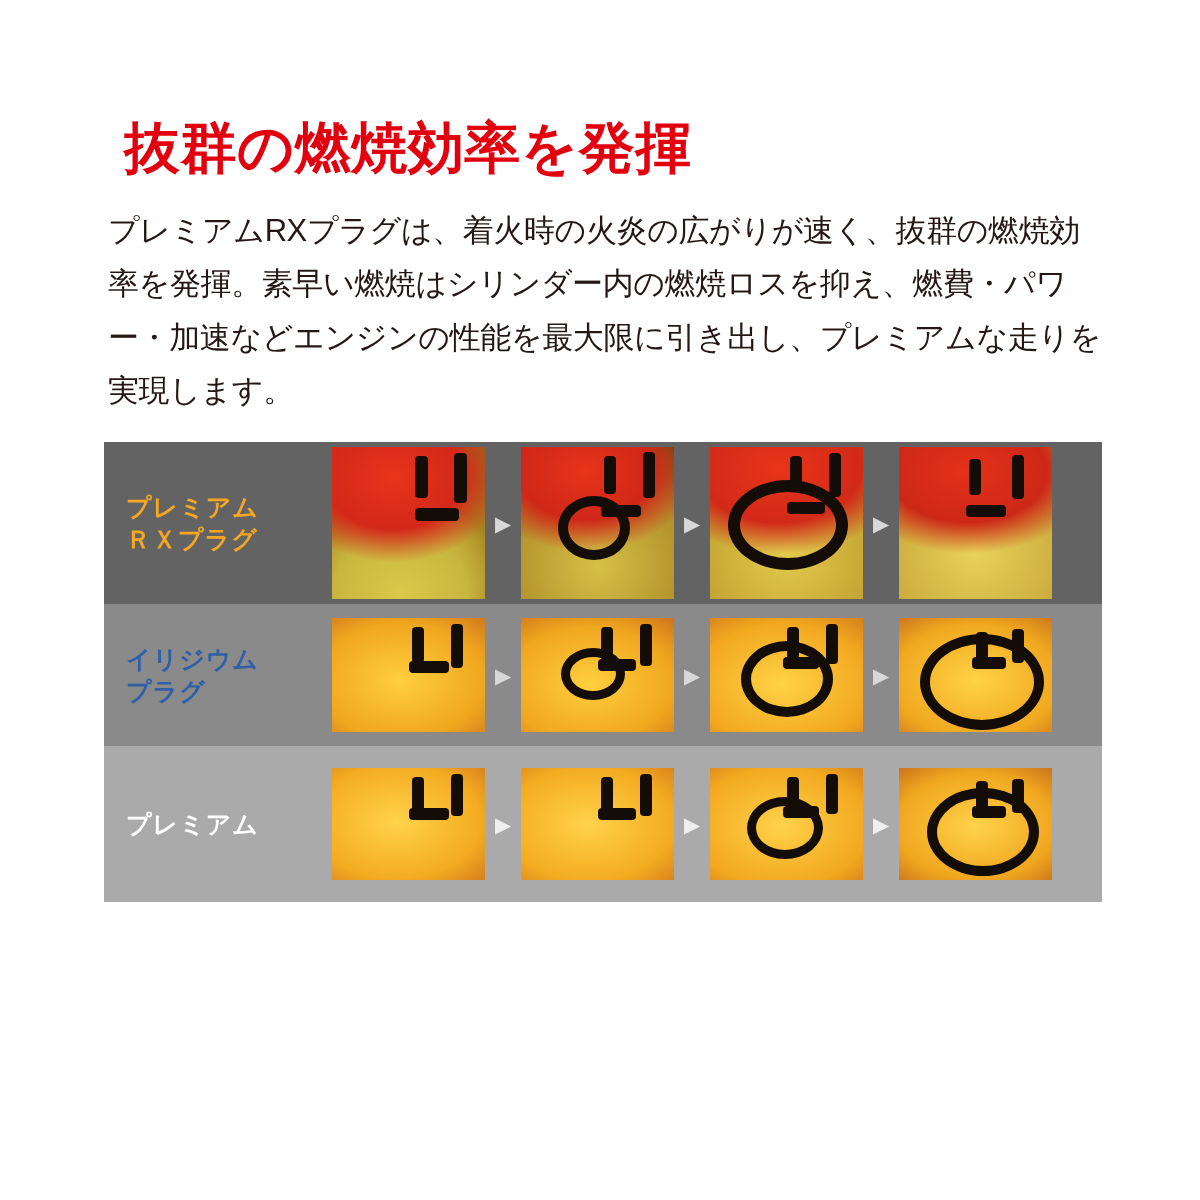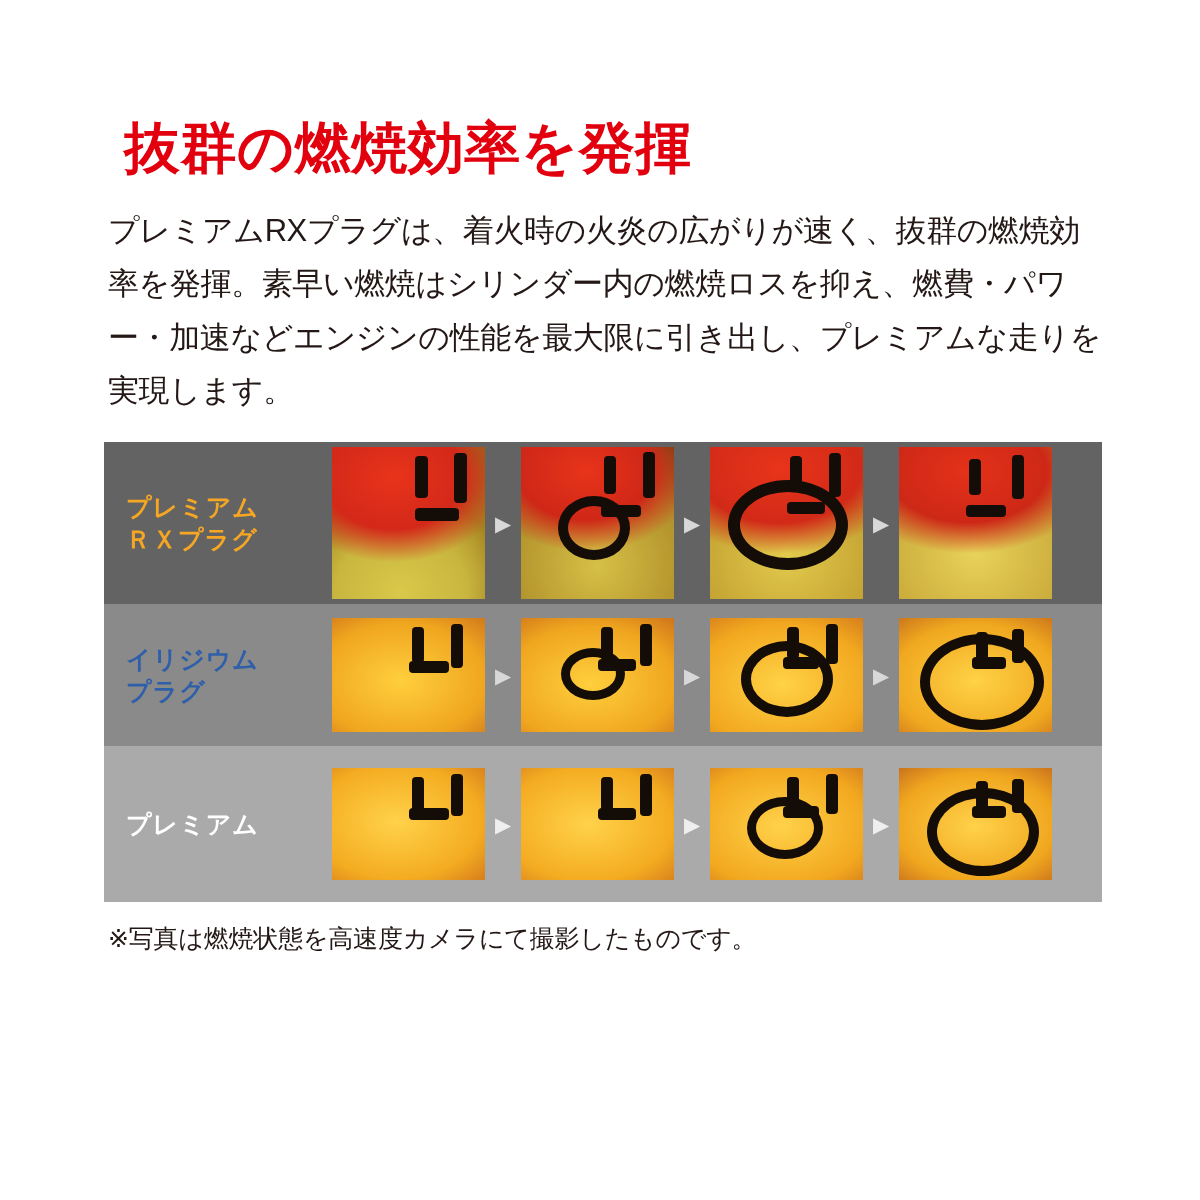--- a/index.html
+++ b/index.html
@@ -307,15 +307,14 @@
           <div class="hook" style="left:50%;top:12%;width:12px;height:28px;"></div>
           <div class="hook" style="left:48%;top:34%;width:34px;height:12px;"></div>
           <div class="hook" style="left:74%;top:10%;width:12px;height:34px;"></div>
         </div>
 
       </div>
     </div>
 
   </div>
 
-  <div class="footnote">※写真は燃焼状態を高速度カメラにて撮影したものです。</div>
 
 </div>
 
 </body></html>

